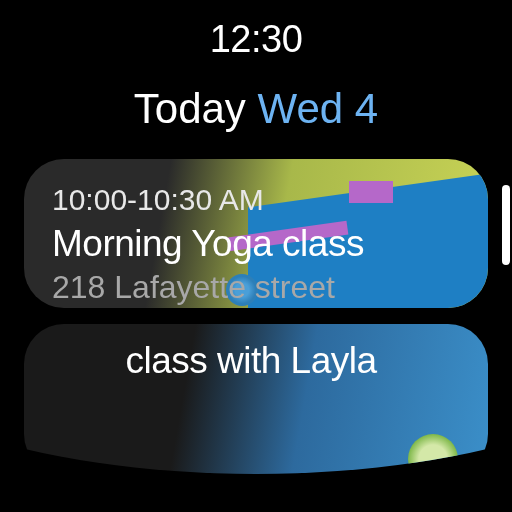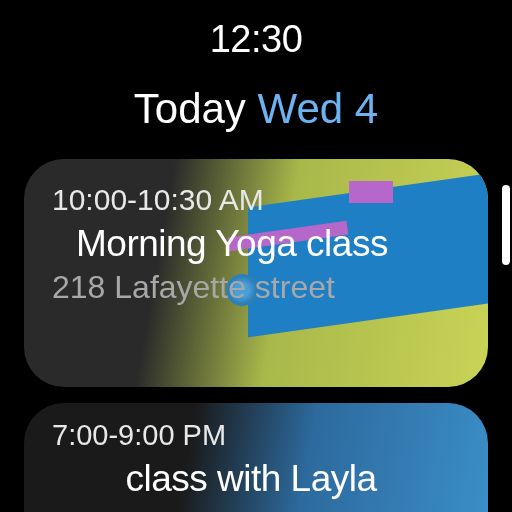--- a/index.html
+++ b/index.html
@@ -40,21 +40,21 @@
       padding: 0 24px;
     }
     .event-card {
       position: relative;
       border-radius: 40px;
       overflow: hidden;
       margin-bottom: 16px;
       padding: 24px 28px;
     }
     .event-card-1 {
-      height: 228px;
+      height: 149px;
       background: linear-gradient(100deg, #2a2a2a 0%, #2a2a2a 30%, #a8b84a 55%, #c9d456 100%);
     }
     .event-card-1::before {
       content: '';
       position: absolute;
       right: -20px;
       top: 30px;
       width: 260px;
       height: 130px;
       background: #1e7fc4;
@@ -117,21 +117,20 @@
       font-size: 30px;
       font-weight: 400;
       margin-bottom: 6px;
     }
     .event-title {
       color: #fff;
       font-size: 37px;
       font-weight: 400;
       margin-bottom: 4px;
       letter-spacing: -0.5px;
-      margin-left: 24px;
     }
     .event-location {
       color: #a8a8a8;
       font-size: 32px;
       font-weight: 400;
     }
     .event-card-2 .event-time {
       font-size: 29px;
     }
     .event-card-2 .event-title {
@@ -165,19 +164,18 @@
     <div class="roll"></div>
     <div class="event-content">
       <div class="event-time">10:00-10:30 AM</div>
       <div class="event-title">Morning Yoga class</div>
       <div class="event-location">218 Lafayette street</div>
     </div>
   </div>
 
   <div class="event-card event-card-2">
     <div class="event-content">
-      <div class="event-time">7:00-9:00 PM</div>
       <div class="event-title">class with Layla</div>
     </div>
   </div>
 </div>
 
 <div class="scroll-indicator"></div>
 
 </body></html>

